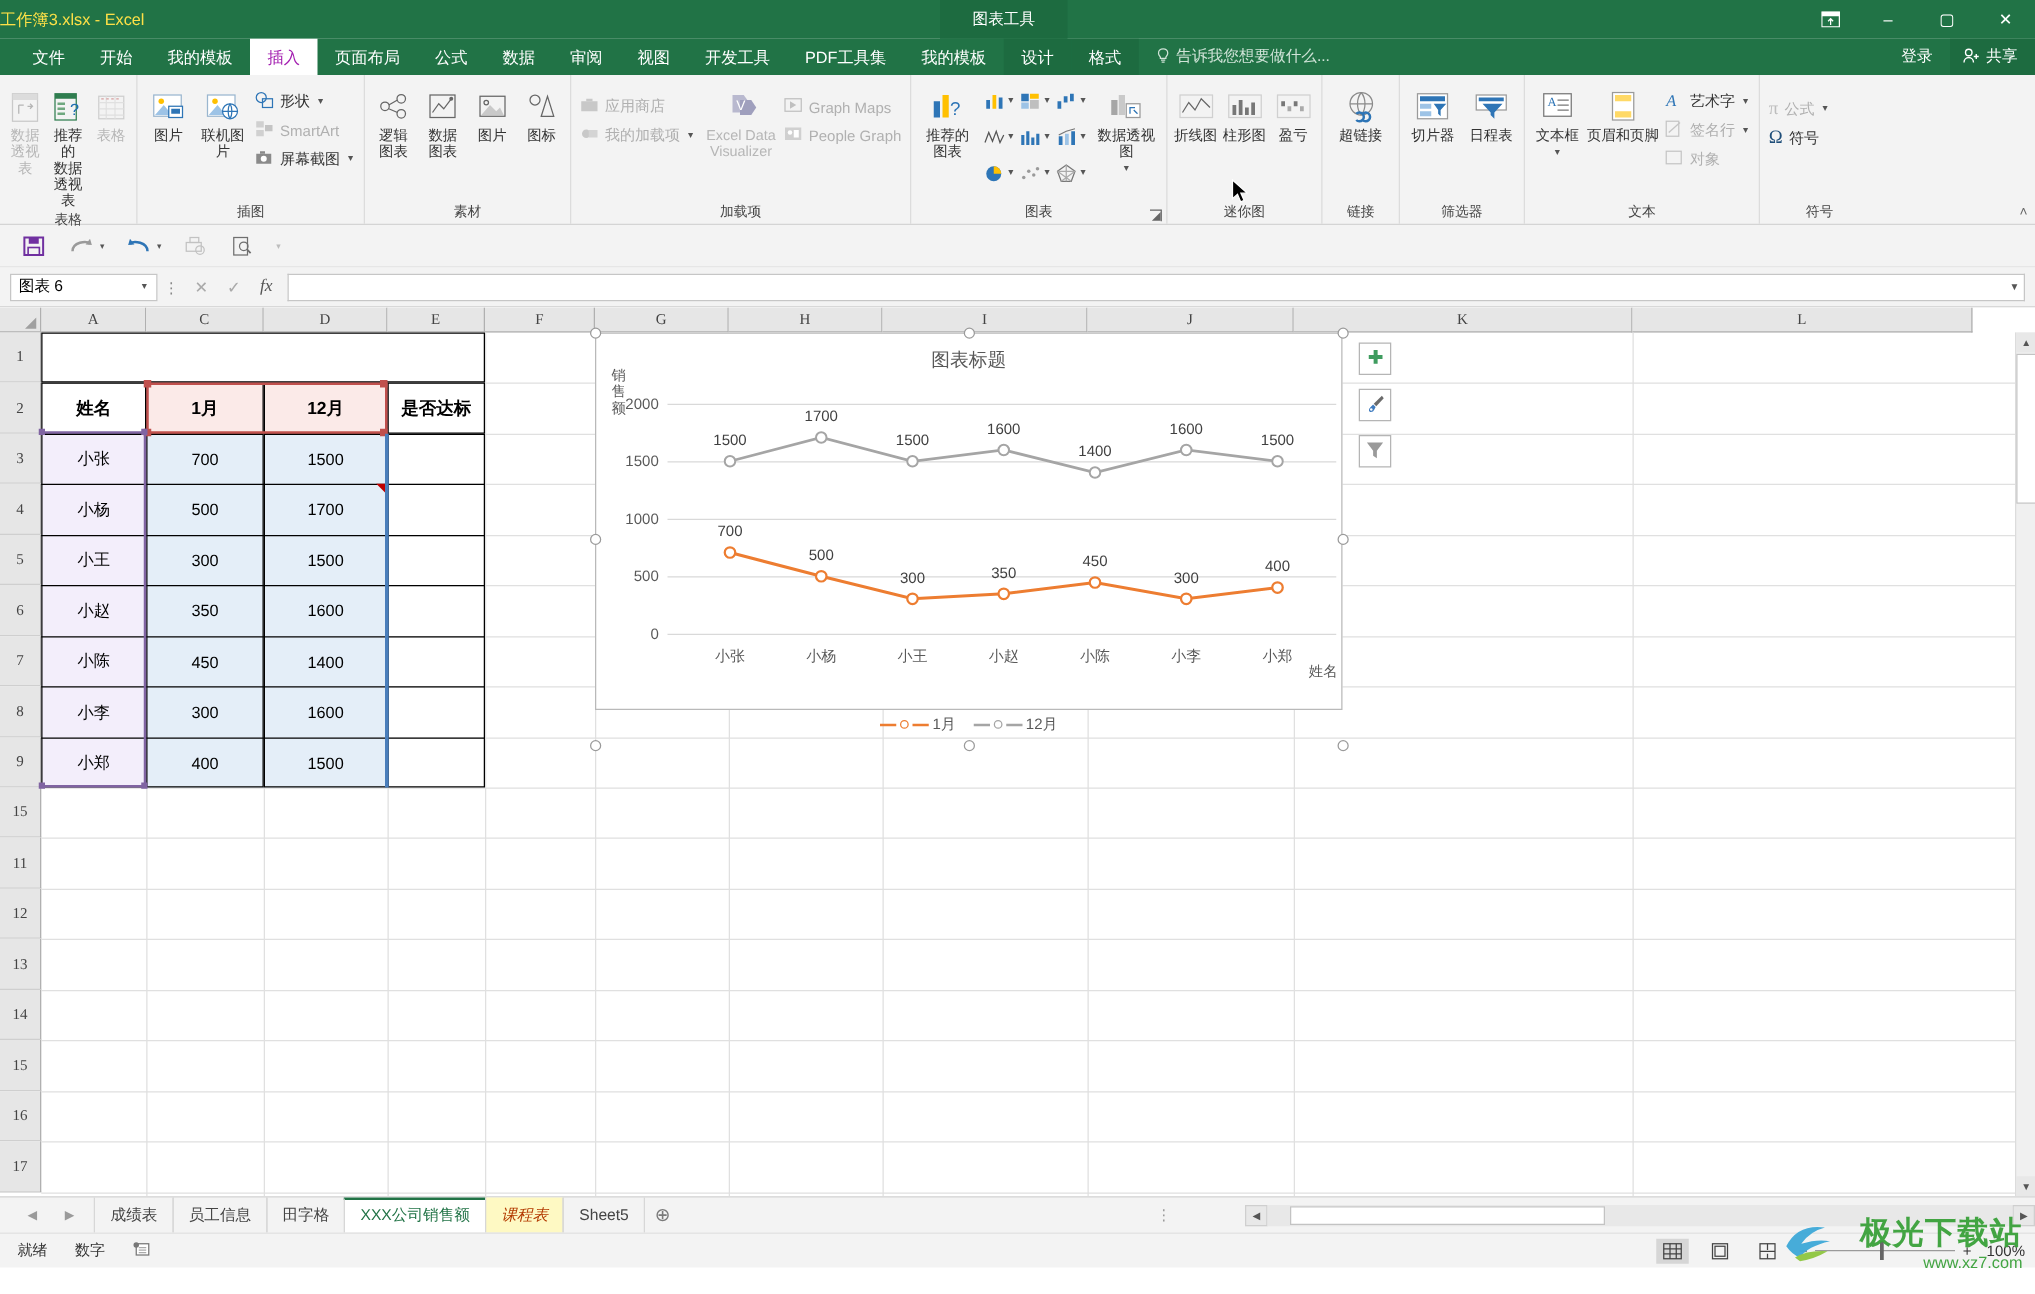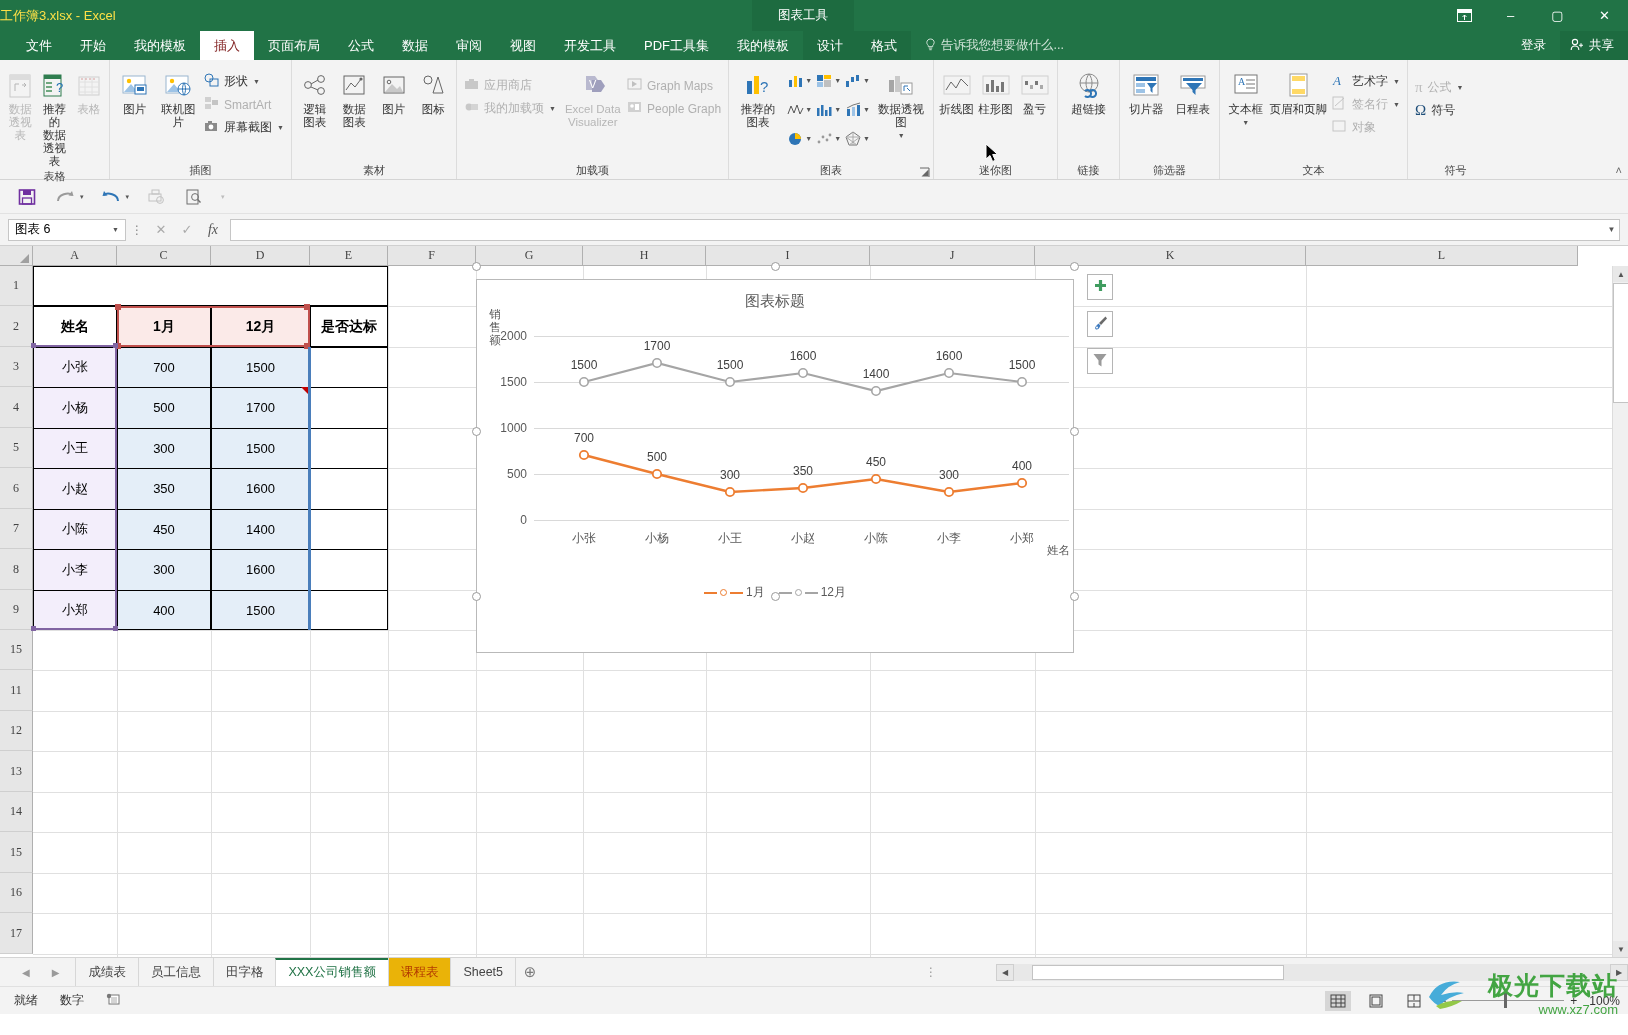--- a/index.html
+++ b/index.html
@@ -20,21 +20,21 @@
   .ribbon-display{ position:absolute; right:145px; top:0; width:38px; height:31px;
     display:flex; align-items:center; justify-content:center; color:#fff;}
   .chart-tools-tab{ position:absolute; left:752px; top:0; width:102px; height:31px;
     background:#1d6b40; color:#fff; font-size:12.5px; display:flex;
     align-items:center; justify-content:center; }
   
   .tabstrip{ height:29px; background:#217346; position:relative; display:flex; align-items:stretch;
     padding-left:12px; }
   .tab{ padding:0 14px; display:flex; align-items:center; color:#fff; font-size:13px;
     white-space:nowrap; cursor:default;}
-  .tab.active{ background:#fff; color:#7f1d1d; }
+  .tab.active{ background:#fff; color:#a21caf; }
   .tab.ctx{ background:#1d6b40; }
   .tab.ctx.active{ background:#1d6b40; color:#fff; }
   .tell-me{ display:flex; align-items:center; color:#cfe3d7; font-size:12.5px; padding-left:14px;
     gap:5px; }
   .hdr-right{ position:absolute; right:0; top:0; height:29px; display:flex; align-items:center; }
   .signin{ color:#fff; font-size:12.5px; padding:0 14px; }
   .share{ color:#fff; font-size:12.5px; padding:0 14px 0 10px; height:29px;
     display:flex; align-items:center; gap:5px; background:#1d6b40; }
   
   .ribbon{ height:120px; background:#f3f3f3; border-bottom:1px solid #d4d4d4;
@@ -126,21 +126,21 @@
     border:1px solid #b5b5b5; display:flex; align-items:center; justify-content:center; }
   
   .sheetbar{ height:29px; background:#f3f3f3; display:flex; align-items:center;
     border-top:1px solid #d4d4d4; position:relative; }
   .nav-arrows{ display:flex; gap:22px; padding:0 16px 0 22px; color:#9a9a9a; font-size:10px;}
   .stab{ padding:0 12px; height:29px; display:flex; align-items:center; font-size:12.5px;
     color:#444; border-right:1px solid #d7d7d7; border-left:1px solid #d7d7d7;
     margin-right:-1px;}
   .stab.active{ background:#fff; color:#217346; border-top:2px solid #217346;
     border-bottom:1px solid #fff; font-weight:normal;}
-  .stab.hl{ background:#eab308; color:#b33a00; }
+  .stab.hl{ background:#fef9c3; color:#b33a00;font-style:italic; }
   .addsheet{ width:30px; display:flex; align-items:center; justify-content:center;
     color:#7a7a7a; font-size:15px;}
   .hscroll-wrap{ position:absolute; right:0; top:0; height:29px; display:flex; align-items:center;
     gap:0;}
   .hsb-left{ width:18px; height:17px; background:#e8e8e8; border:1px solid #cfcfcf;
     display:flex; align-items:center; justify-content:center; font-size:8px; color:#555;}
   .hsb-track{ width:596px; height:17px; background:#e8e8e8; position:relative; }
   .hsb-thumb{ position:absolute; left:18px; top:1px; width:252px; height:15px;
     background:#fff; border:1px solid #c3c3c3;}
   .statusbar{ height:28px; background:#f3f3f3; display:flex; align-items:center;
@@ -905,21 +905,21 @@
     <div class="purple-line" style="left:0;top:79px;width:84px;height:2px"></div>
     <div class="purple-line" style="left:0;top:362px;width:84px;height:2px"></div>
     <div class="purple-line" style="left:82px;top:79px;width:2px;height:285px"></div>
     <div class="purple-dot" style="left:-2px;top:77px"></div>
     <div class="purple-dot" style="left:80px;top:77px"></div>
     <div class="purple-dot" style="left:-2px;top:360px"></div>
     <div class="purple-dot" style="left:80px;top:360px"></div>
 
     <div class="blue-line" style="left:275px;top:81px;width:3px;height:283px"></div>
 
-    <div class="chartbox" style="left:443px;top:13px;width:598px;height:374px">
+    <div class="chartbox" style="left:443px;top:0px;width:598px;height:302px">
 
       <div class="chart-title" style="top:12px">图表标题</div>
 
       <div class="axis-label-y" style="left:12px;top:28px">销售额</div>
 
       <div style="position:absolute;left:57px;top:56px;width:535px;height:1px;background:#d9d9d9;"></div>
       <div style="position:absolute;left:57px;top:102px;width:535px;height:1px;background:#d9d9d9;"></div>
       <div style="position:absolute;left:57px;top:148px;width:535px;height:1px;background:#d9d9d9;"></div>
       <div style="position:absolute;left:57px;top:194px;width:535px;height:1px;background:#d9d9d9;"></div>
       <div style="position:absolute;left:57px;top:240px;width:535px;height:1px;background:#d9d9d9;"></div>

